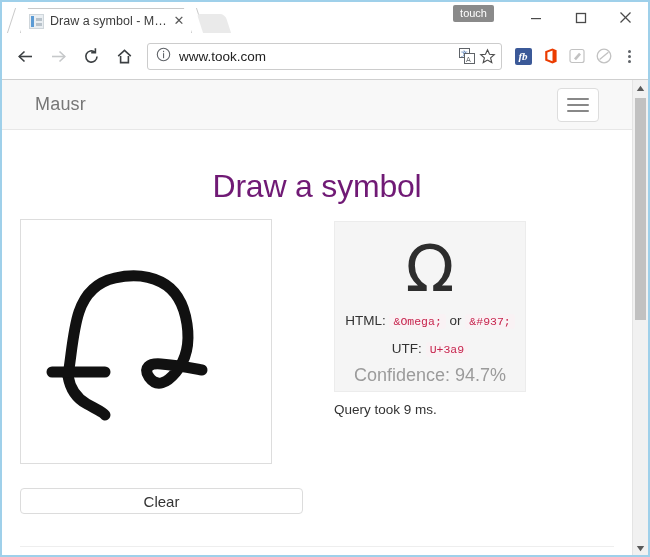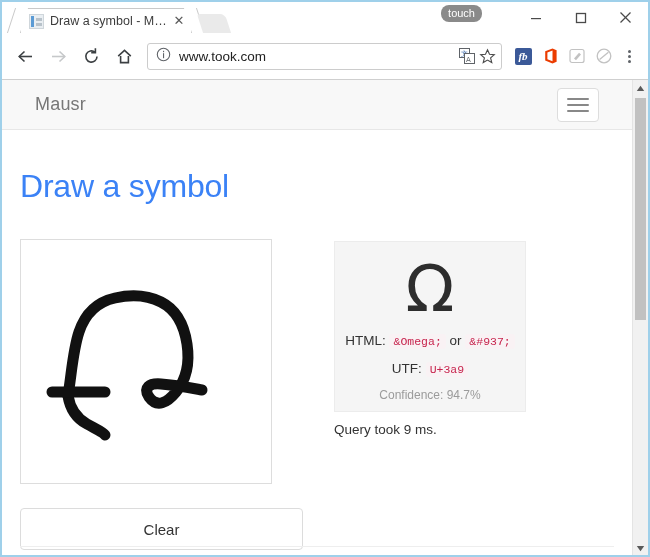--- a/index.html
+++ b/index.html
@@ -104,27 +104,27 @@
     top: 12px;
     width: 28px;
     height: 19px;
     background: #eaeaea;
     border-radius: 3px 5px 0 0;
     transform: skewX(18deg);
   }
 
   .touch-badge {
     position: absolute;
-    right: 166px;
+    right: 154px;
     top: 3px;
     background: #8a8a8a;
     color: #ffffff;
     font-size: 11px;
     padding: 2px 7px 3px 7px;
-    border-radius: 8px;
+    border-radius: 2px;
     line-height: 12px;
   }
   .winbtns {
     position: absolute;
     right: 0;
     top: 0;
     display: flex;
     height: 31px;
     align-items: center;
   }
@@ -260,23 +260,24 @@
     border-radius: 1px;
   }
 
   
   .container {
     padding: 0 18px;
   }
   .page-title {
     font-size: 32px;
     font-weight: normal;
-    color: #3b82f6;
-    margin: 38px 0 34px 0;
+    color: #701a75;
+    margin: 38px 0 14px 0;
     letter-spacing: -0.2px;
+    text-align: center;
   }
   .row {
     display: flex;
     align-items: flex-start;
   }
   .col-left {
     width: 300px;
     flex: 0 0 300px;
   }
   .col-right {
@@ -289,21 +290,21 @@
     height: 245px;
     border: 1px solid #dddddd;
     background: #ffffff;
     box-sizing: border-box;
     position: relative;
   }
   .canvas-box svg { display: block; }
   .clear-btn {
     margin-top: 24px;
     width: 283px;
-    height: 42px;
+    height: 26px;
     border: 1px solid #dcdcdc;
     border-radius: 4px;
     background: #ffffff;
     color: #333333;
     font-size: 15px;
     font-family: "Liberation Sans", sans-serif;
     cursor: pointer;
     display: flex;
     align-items: center;
     justify-content: center;
@@ -339,21 +340,21 @@
   code.code {
     font-family: "Liberation Mono", monospace;
     font-size: 11.5px;
     color: #c7254e;
     background-color: #f9f2f4;
     padding: 1px 4px;
     border-radius: 3px;
     white-space: nowrap;
   }
   .result-conf {
-    font-size: 12px;
+    font-size: 18px;
     color: #9b9b9b;
     margin-top: 5px;
     line-height: 16px;
   }
   .query-time {
     font-size: 13.5px;
     color: #333333;
     margin-top: 9px;
     line-height: 18px;
   }

